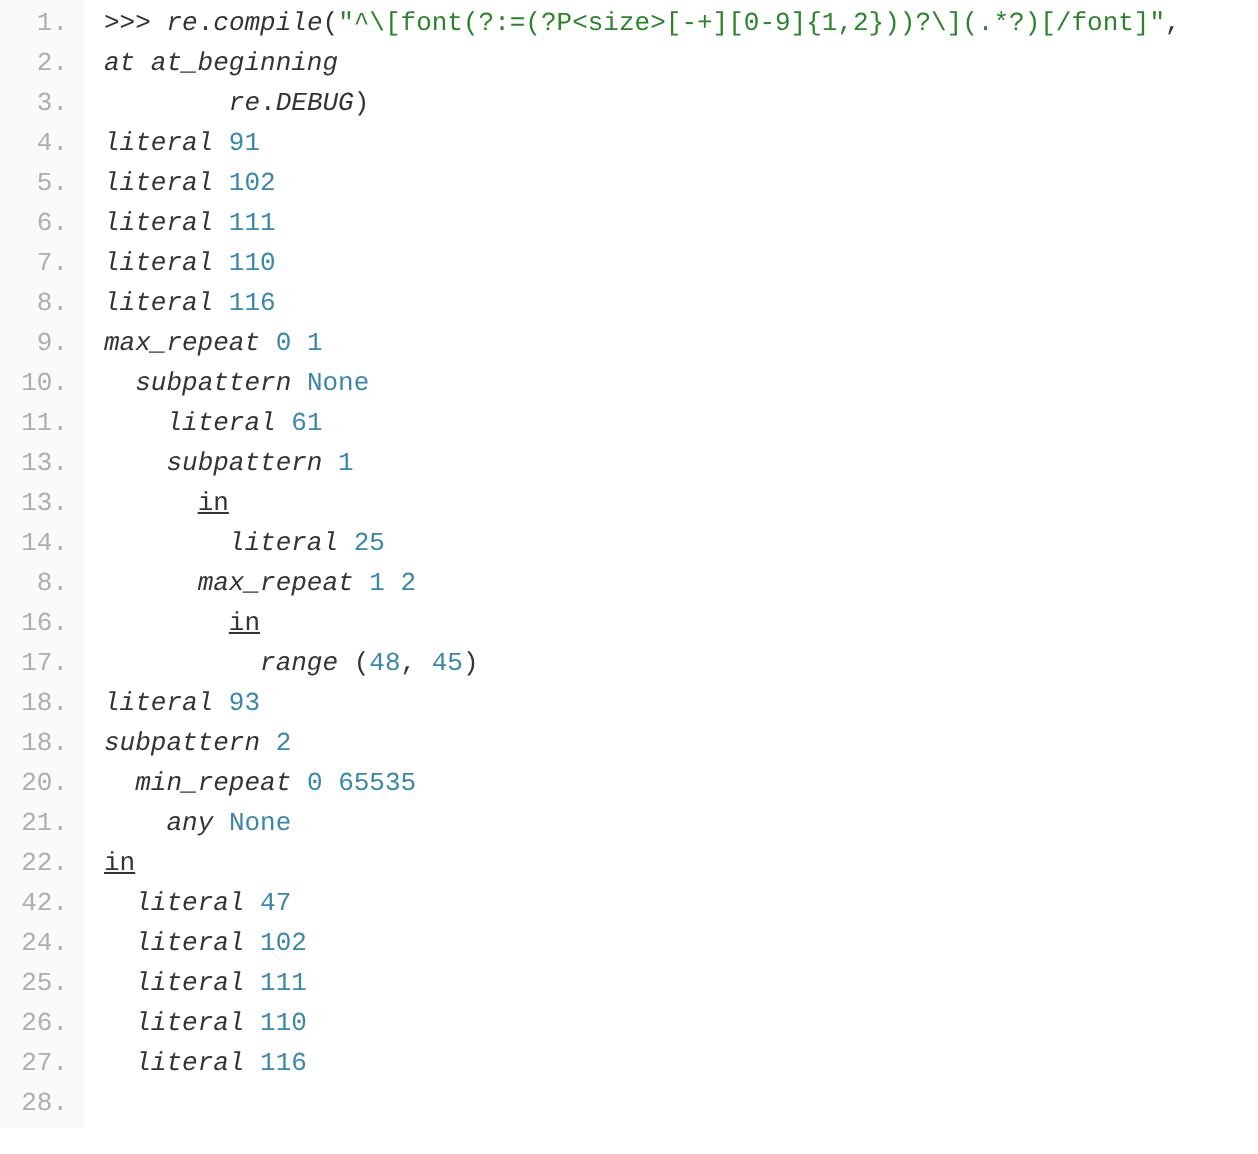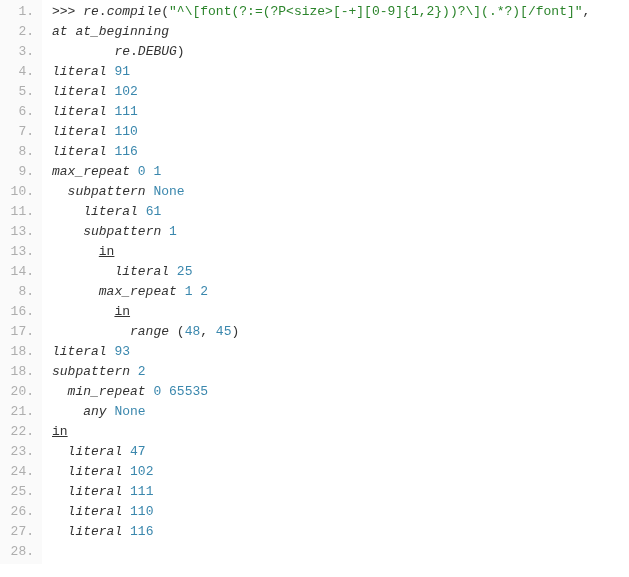--- a/index.html
+++ b/index.html
@@ -65,21 +65,21 @@
       <div class="gutter-line">13.</div>
       <div class="gutter-line">14.</div>
       <div class="gutter-line">8.</div>
       <div class="gutter-line">16.</div>
       <div class="gutter-line">17.</div>
       <div class="gutter-line">18.</div>
       <div class="gutter-line">18.</div>
       <div class="gutter-line">20.</div>
       <div class="gutter-line">21.</div>
       <div class="gutter-line">22.</div>
-      <div class="gutter-line">23.</div>
+      <div class="gutter-line">42.</div>
       <div class="gutter-line">24.</div>
       <div class="gutter-line">25.</div>
       <div class="gutter-line">26.</div>
       <div class="gutter-line">27.</div>
       <div class="gutter-line">28.</div>
     </div>
   <div class="code" id="code">
       <div class="code-line"><span class="tok-prompt">&gt;&gt;&gt; </span><span class="tok-kw">re</span><span class="tok-op">.</span><span class="tok-kw">compile</span><span class="tok-paren">(</span><span class="tok-str">"^\[font(?:=(?P&lt;size&gt;[-+][0-9]{1,2}))?\](.*?)[/font]"</span><span class="tok-paren">,</span></div>
       <div class="code-line"><span class="tok-kw">at at_beginning</span></div>
       <div class="code-line"><span>        </span><span class="tok-kw">re</span><span class="tok-op">.</span><span class="tok-kw">DEBUG</span><span class="tok-paren">)</span></div>

